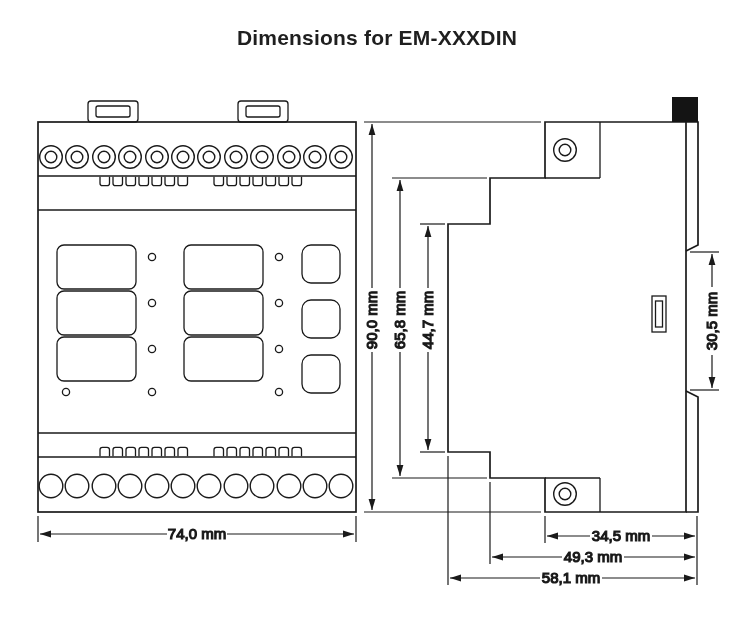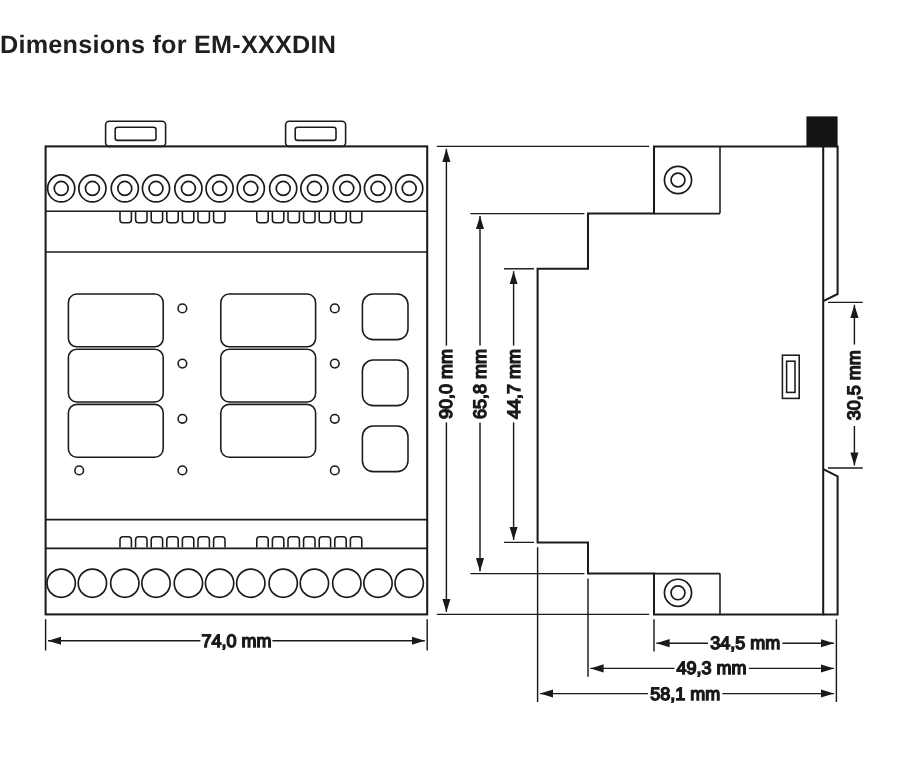--- a/index.html
+++ b/index.html
@@ -6,21 +6,21 @@
   .canvas{
     position:relative;
     width:754px;height:633px;
     background:#ffffff;
     font-family:"Liberation Sans", sans-serif;
     overflow:hidden;
   }
   .diagram-title{
     position:absolute;
     top:26px;left:0;width:754px;
-    text-align:left;
+    text-align:center;
     font-size:21px;
     font-weight:700;
     letter-spacing:.2px;
     color:#1f1f1f;
   }
   svg{position:absolute;top:0;left:0;}
   .stroke-main{stroke:#1a1a1a;stroke-width:1.7;fill:none;stroke-linejoin:miter;}
   .stroke-thin{stroke:#1a1a1a;stroke-width:1.3;fill:none;}
   .dimline{stroke:#1a1a1a;stroke-width:1.2;fill:none;}
   text{font-family:"Liberation Sans", sans-serif;font-size:15px;fill:#111111;}

